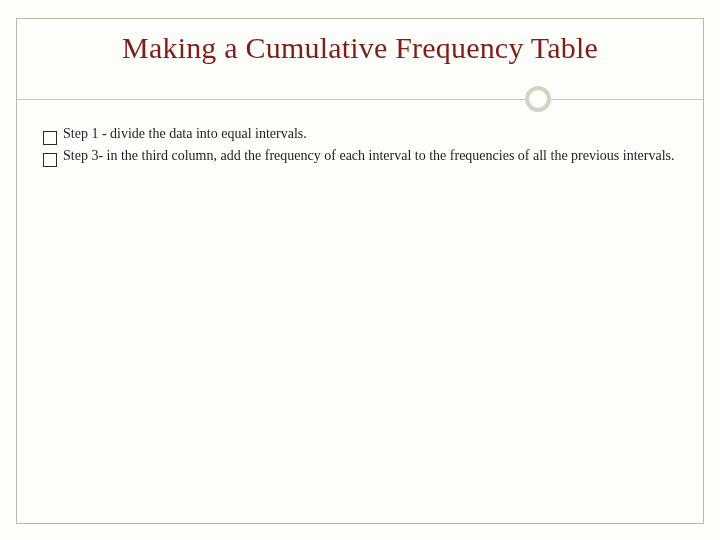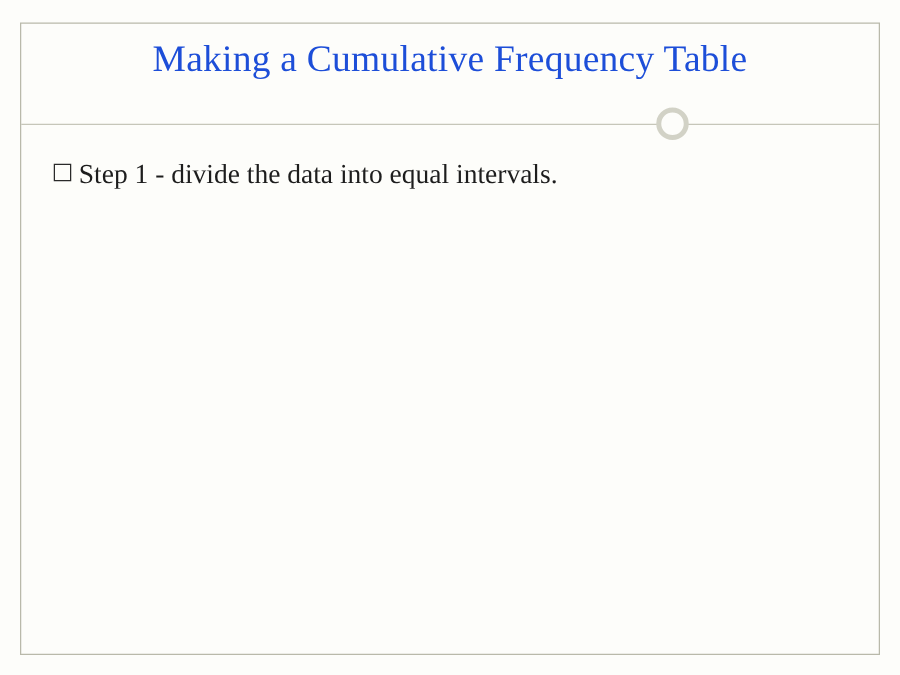--- a/index.html
+++ b/index.html
@@ -18,21 +18,21 @@
   .frame {
     width: 100%;
     height: 100%;
     border: 1px solid #b9b9aa;
     position: relative;
     padding-top: 12px;
   }
   .title {
     text-align: center;
     font-size: 30px;
-    color: #1d4ed8;
+    color: #7f1d1d;
     font-weight: 400;
     letter-spacing: 0.2px;
     padding: 0 20px 22px 20px;
   }
   .divider-wrap {
     position: relative;
     height: 24px;
     margin-bottom: 14px;
   }
   .divider-line {
@@ -50,21 +50,21 @@
     transform: translate(-50%, -50%);
     width: 26px;
     height: 26px;
     border-radius: 50%;
     background: #fdfdfa;
     border: 4px solid #d2d2c6;
   }
   .content {
     padding: 0 26px 0 26px;
     color: #1d1d1d;
-    font-size: 22px;
+    font-size: 14px;
     line-height: 1.3;
   }
   .item {
     display: flex;
     align-items: flex-start;
     margin-bottom: 2px;
   }
   .bullet {
     flex: 0 0 auto;
     width: 14px;
@@ -85,15 +85,19 @@
     <div class="title">Making a Cumulative Frequency Table</div>
     <div class="divider-wrap">
       <div class="divider-line"></div>
       <div class="divider-circle"></div>
     </div>
     <div class="content">
       <div class="item">
         <span class="bullet"></span>
         <span class="item-text">Step 1 - divide the data into equal intervals.</span>
       </div>
+      <div class="item">
+        <span class="bullet"></span>
+        <span class="item-text">Step 3- in the third column, add the frequency of each interval to the frequencies of all the previous intervals.</span>
+      </div>
     </div>
   </div>
 </div>
 
 </body></html>

